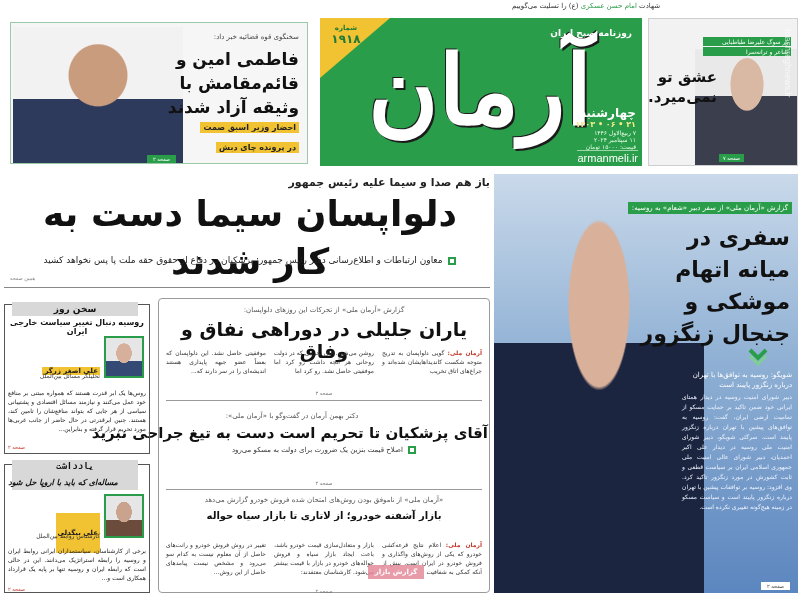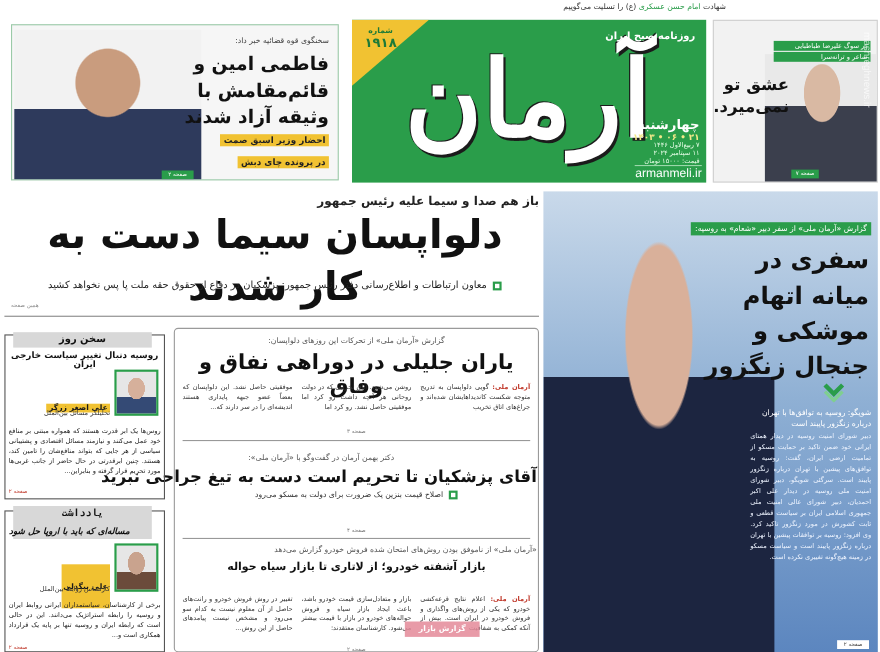--- a/index.html
+++ b/index.html
@@ -72,25 +72,25 @@
   .pg { font-size: 5px; color: #777; text-align: center; }
   .a1-pg { left: 160px; top: 390px; width: 328px; }
   .hr1 { left: 166px; top: 400px; width: 316px; height: 1px; background: #999; }
 
   .a2-kicker { left: 160px; top: 412px; width: 264px; text-align: center; font-size: 7px; color: #555; }
   .a2-title { left: 160px; top: 424px; width: 328px; text-align: center; font-size: 15px; font-weight: bold; color: #111; white-space: nowrap; }
   .a2-sub { left: 160px; top: 446px; width: 328px; text-align: center; font-size: 7px; color: #333; }
   .hr2 { left: 166px; top: 489px; width: 316px; height: 1px; background: #999; }
   .a2-pg2 { left: 160px; top: 480px; width: 328px; }
 
-  .a3-kicker { left: 160px; top: 496px; width: 328px; font-size: 7px; color: #555; }
+  .a3-kicker { left: 160px; top: 496px; width: 328px; text-align: center; font-size: 7px; color: #555; }
   .a3-title { left: 160px; top: 510px; width: 328px; text-align: center; font-size: 10px; font-weight: bold; color: #111; }
   .a3-cols { left: 166px; top: 540px; width: 316px; height: 46px; display: flex; gap: 8px; font-size: 6px; line-height: 9px; color: #333; }
   .a3-cols div { flex: 1; text-align: justify; }
-  .badge-pink { left: 368px; top: 565px; width: 68px; height: 14px; background: #e58a9a; color: #fff; font-size: 7px; font-weight: bold; text-align: center; line-height: 14px; opacity: 0.85; }
+  .badge-pink { left: 368px; top: 565px; width: 56px; height: 14px; background: #e58a9a; color: #fff; font-size: 7px; font-weight: bold; text-align: center; line-height: 14px; opacity: 0.85; }
   .a3-pg { left: 160px; top: 588px; width: 328px; }
 
   
   .col-box { border: 1px solid #555; }
   .c1-box { left: 4px; top: 304px; width: 146px; height: 150px; }
   .c-head { background: #d8d8d8; text-align: center; font-size: 9px; font-weight: bold; color: #111; }
   .c1-head { left: 12px; top: 302px; width: 126px; height: 14px; line-height: 14px; }
   .c1-title { left: 6px; top: 318px; width: 142px; text-align: center; font-size: 8px; font-weight: bold; color: #111; }
   .c1-photo { left: 104px; top: 336px; width: 40px; height: 42px; border: 2px solid #2a9d4a; background: radial-gradient(ellipse at 50% 40%, #d6b09b 0 30%, transparent 31%), linear-gradient(180deg, #e6e6e6 0 60%, #344a75 60%); }
   .c1-name { left: 20px; top: 358px; width: 80px; text-align: right; }

